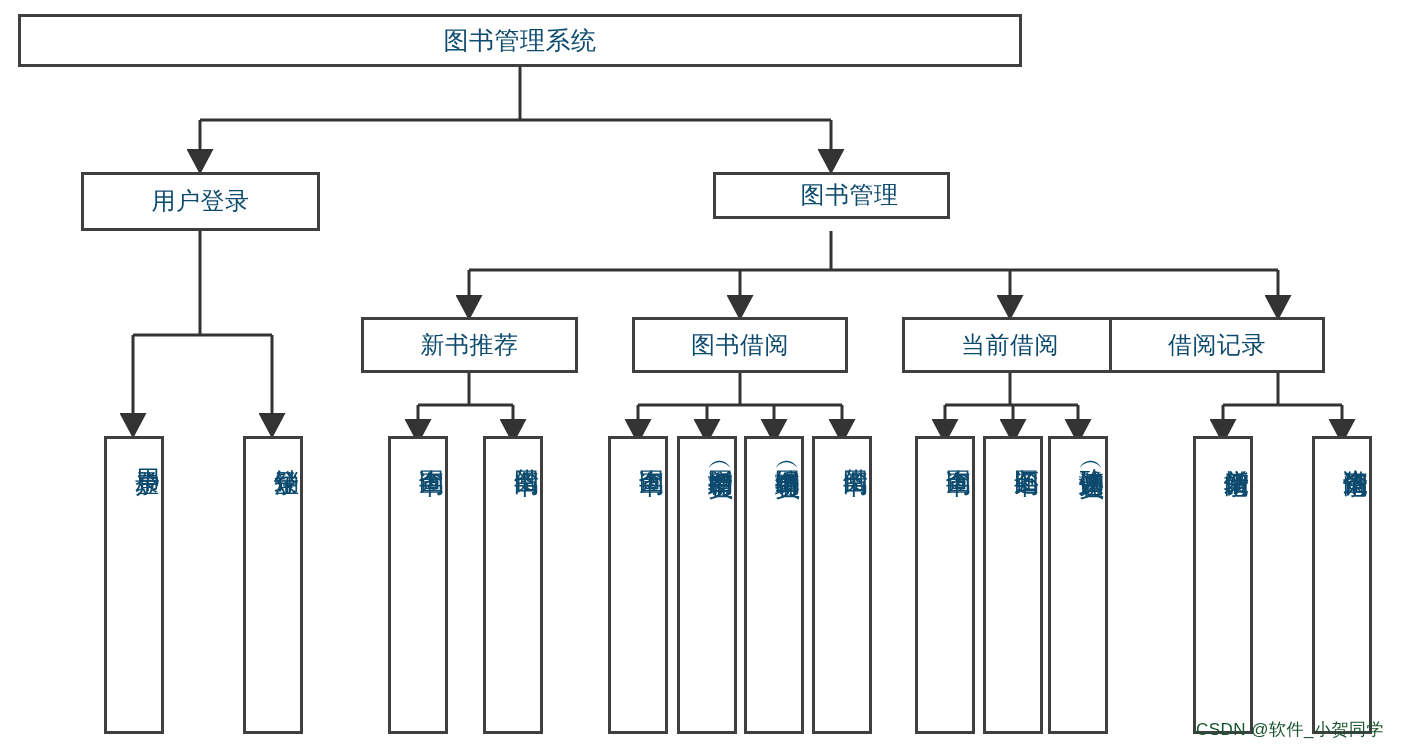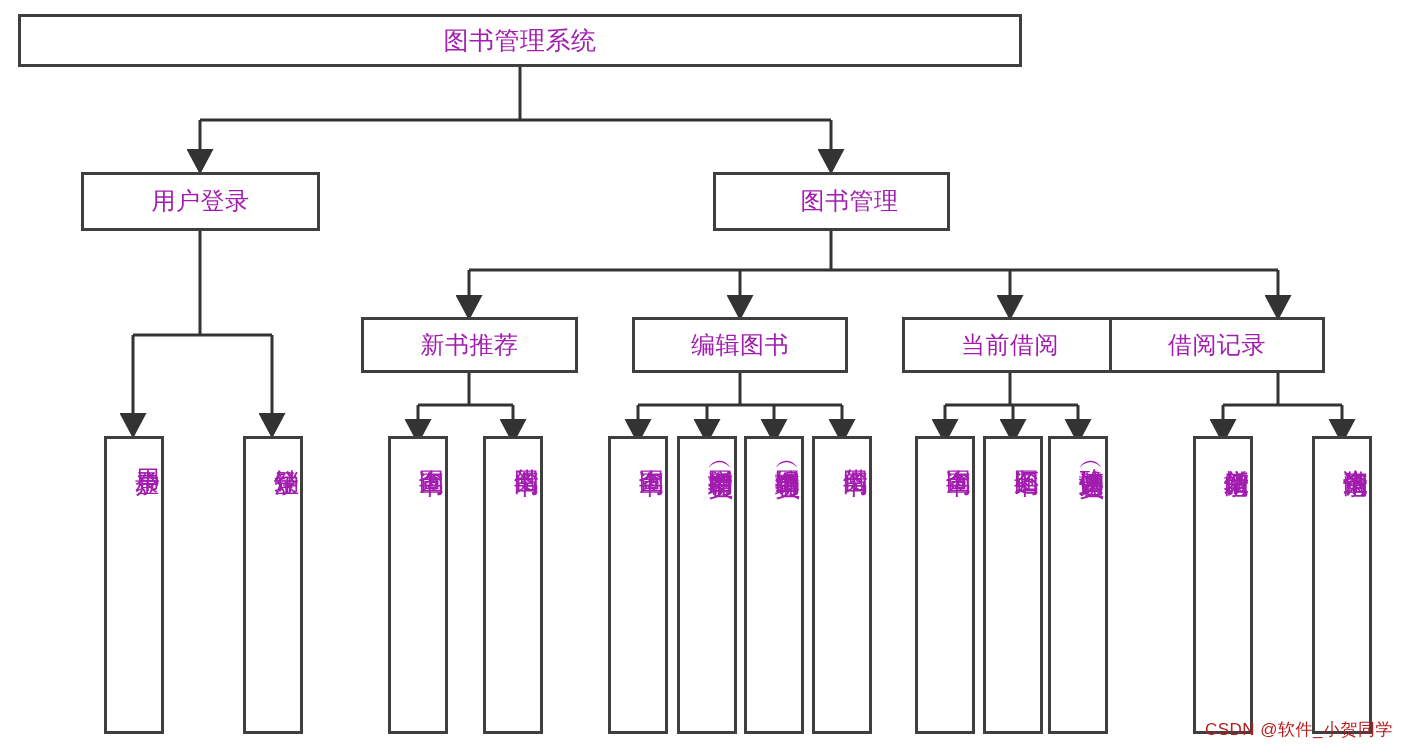--- a/index.html
+++ b/index.html
@@ -23,21 +23,21 @@
     top: 0;
     width: 1405px;
     height: 747px;
     pointer-events: none;
   }
   .node {
     position: absolute;
     box-sizing: border-box;
     border: 3px solid #3f3f3f;
     background: #ffffff;
-    color: #a21caf;
+    color: #0c4a6e;
     display: flex;
     align-items: center;
     justify-content: center;
     text-align: center;
     z-index: 2;
   }
   .node.horiz {
     font-size: 24px;
     letter-spacing: 0.5px;
     line-height: 1.1;
@@ -56,24 +56,24 @@
     padding-top: 10px;
   }
   .node.vert .vlabel {
     display: block;
     writing-mode: vertical-rl;
     text-orientation: upright;
     white-space: nowrap;
   }
   .watermark {
     position: absolute;
-    right: 12px;
+    right: 21px;
     bottom: 6px;
     font-size: 17px;
-    color: #b91c1c;
+    color: #14532d;
     letter-spacing: 0.5px;
     z-index: 3;
     white-space: nowrap;
   }
 </style>
 </head>
 <body>
 
 <div id="canvas">
 
@@ -127,29 +127,29 @@
     </g>
   </svg>
 
   <div class="node horiz root" style="left:18px; top:14px; width:1004px; height:53px;">
     <span>图书管理系统</span>
   </div>
 
   <div class="node horiz" style="left:81px; top:172px; width:239px; height:59px;">
     <span>用户登录</span>
   </div>
-  <div class="node horiz" style="left:713px; top:172px; width:237px; height:59px;padding-left:36px;">
+  <div class="node horiz" style="left:713px; top:172px; width:237px; height:47px;padding-left:36px;">
     <span>图书管理</span>
   </div>
 
   <div class="node horiz" style="left:361px; top:317px; width:217px; height:56px;">
     <span>新书推荐</span>
   </div>
   <div class="node horiz" style="left:632px; top:317px; width:216px; height:56px;">
-    <span>编辑图书</span>
+    <span>图书借阅</span>
   </div>
   <div class="node horiz" style="left:902px; top:317px; width:216px; height:56px;text-align:right;">
     <span>当前借阅</span>
   </div>
   <div class="node horiz" style="left:1109px; top:317px; width:216px; height:56px;">
     <span>借阅记录</span>
   </div>
 
   <div class="node vert" style="left:104px; top:436px; width:60px; height:298px;">
     <span class="vlabel">用户登录</span>

